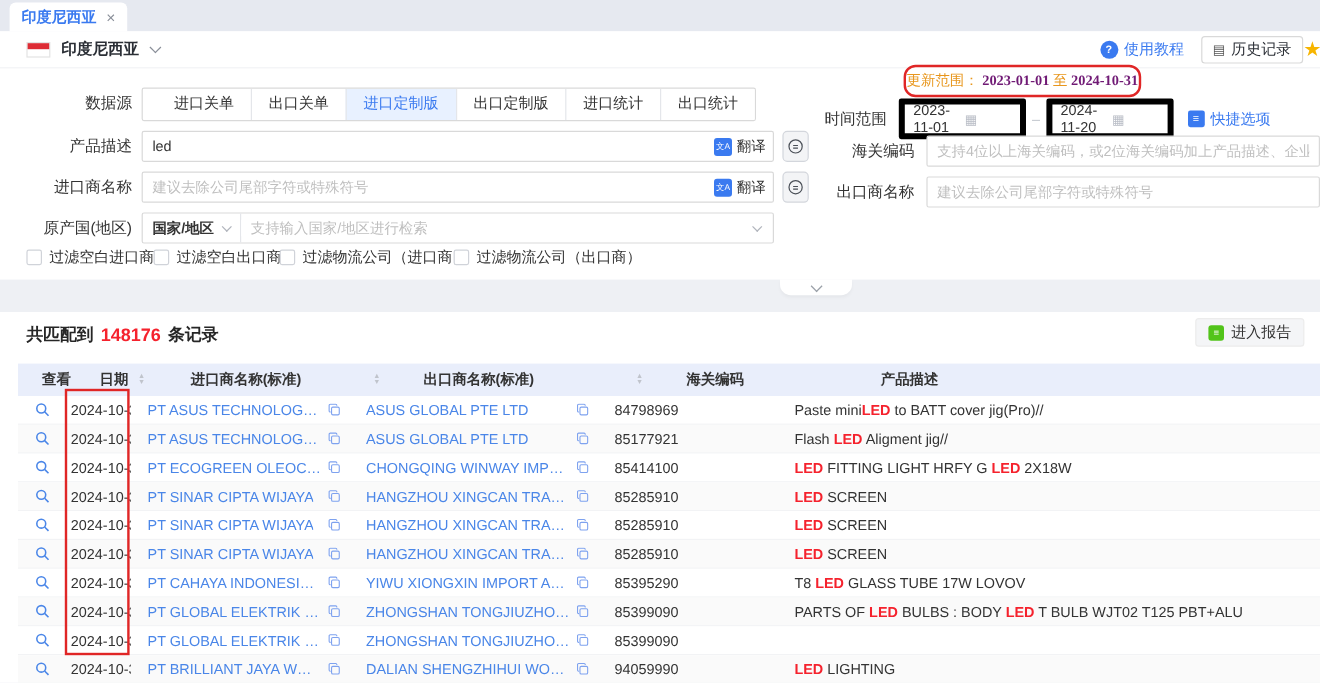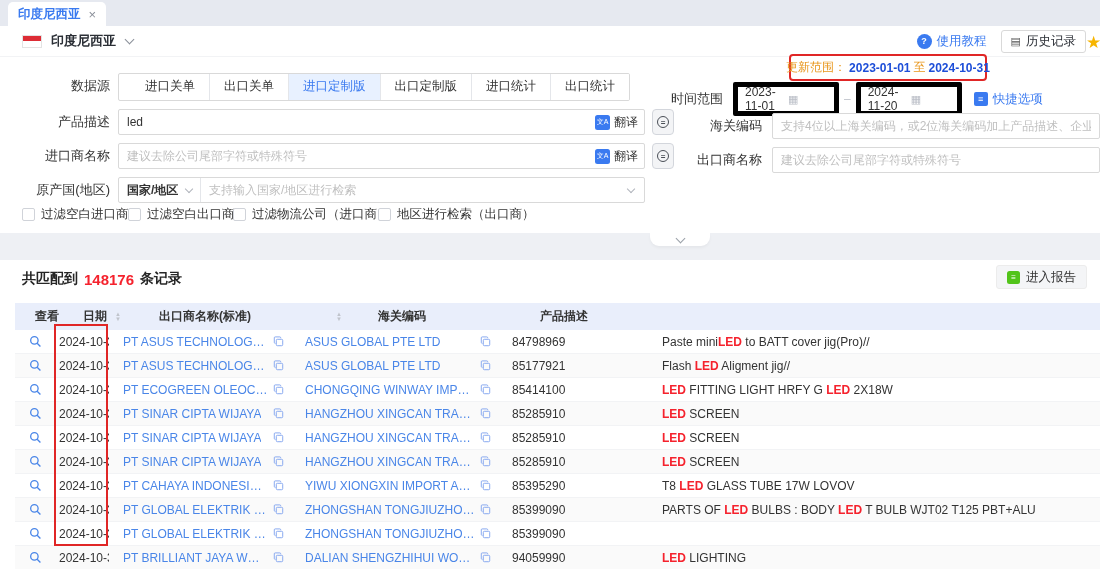--- a/index.html
+++ b/index.html
@@ -37,26 +37,26 @@
          font-family:inherit; outline:none; padding:0 8px; background:#fff; }
   .inp::placeholder { color:#bfbfbf; }
   
   .ds-tabs { position:absolute; left:118px; top:16px; display:flex; border:1px solid #d9d9d9; border-radius:2px; overflow:hidden;padding-left:12px; }
   .ds-tab { padding:0 14px; height:26px; line-height:25px; font-size:12.5px; color:#333; background:#fff;
             border-left:1px solid #e4e6ea; cursor:pointer; white-space:nowrap; }
   .ds-tab:first-child { border-left:none; }
   .ds-tab.active { color:#3a7af0; background:#e8f1ff; }
   
   .update-box { position:absolute; left:753px; top:-3px; width:198px; height:27px; border:2px solid #e02626;
-                border-radius:4px; display:flex; align-items:center; justify-content:center; gap:3px;
-                background:#fff; white-space:nowrap; font-size:12px;margin-left:36px; }
+                border-radius:10px; display:flex; align-items:center; justify-content:center; gap:3px;
+                background:#fff; white-space:nowrap; font-size:12px; }
   .upd-label,.upd-join { color:#e8961c; }
-  .upd-date { color:#1d4ed8; font-weight:bold; }
-  
-  .time-row { position:absolute; left:571px; top:25px; display:flex; align-items:center; }
+  .upd-date { color:#701a75; font-weight:bold;font-family:Liberation Serif, serif; }
+  
+  .time-row { position:absolute; left:587px; top:25px; display:flex; align-items:center; }
   .time-label { width:162px; text-align:right; font-size:13px; padding-right:10px; }
   .date-box { width:106px; height:26px; border:5px solid #000000; border-radius:2px; display:flex;
               align-items:center; padding:12px 7px; gap:4px; background:#fff; cursor:pointer; }
   .date-box span { flex:1; }
   .cal-ic { color:#b9bdc6; font-size:11px; }
   .dash { color:#c0c4cc; margin:0 5px; }
   .quick { display:flex; align-items:center; gap:5px; color:#3a7af0; margin-left:12px; cursor:pointer; font-size:12.5px; white-space:nowrap; }
   .quick-ic { width:14px; height:14px; background:#3a7af0; border-radius:2px; color:#fff; font-size:9px;
               display:flex; align-items:center; justify-content:center; }
   
@@ -238,21 +238,21 @@
   <label class="cb-item" style="left:128px;">
     <span class="cb-box"></span>
     <span class="cb-label">过滤空白出口商</span>
   </label>
   <label class="cb-item" style="left:233px;">
     <span class="cb-box"></span>
     <span class="cb-label">过滤物流公司（进口商）</span>
   </label>
   <label class="cb-item" style="left:378px;">
     <span class="cb-box"></span>
-    <span class="cb-label">地区进行检索（出口商）</span>
+    <span class="cb-label">过滤物流公司（出口商）</span>
   </label>
 
   <div class="collapse-handle">
     <span class="chev"></span>
   </div>
 </div>
 
 <div class="results-panel">
   <div class="results-head">
     <span>共匹配到</span>
@@ -267,20 +267,27 @@
   <div class="table-wrap">
     <div class="thead" id="thead">
         <div class="th c0">
           <span style="display:flex;align-items:center;">查看</span>
         </div>
         <div class="th c1">
           <span style="display:flex;align-items:center;">日期<span class="sort">
               <i>▲</i>
               <i>▼</i>
             </span></span>
+        </div>
+        <div class="th c2">
+          <span style="display:flex;align-items:center;">进口商名称(标准)</span>
+          <span class="sort">
+            <i>▲</i>
+            <i>▼</i>
+          </span>
         </div>
         <div class="th c3">
           <span style="display:flex;align-items:center;">出口商名称(标准)</span>
           <span class="sort">
             <i>▲</i>
             <i>▼</i>
           </span>
         </div>
         <div class="th c4">
           <span style="display:flex;align-items:center;">海关编码</span>

